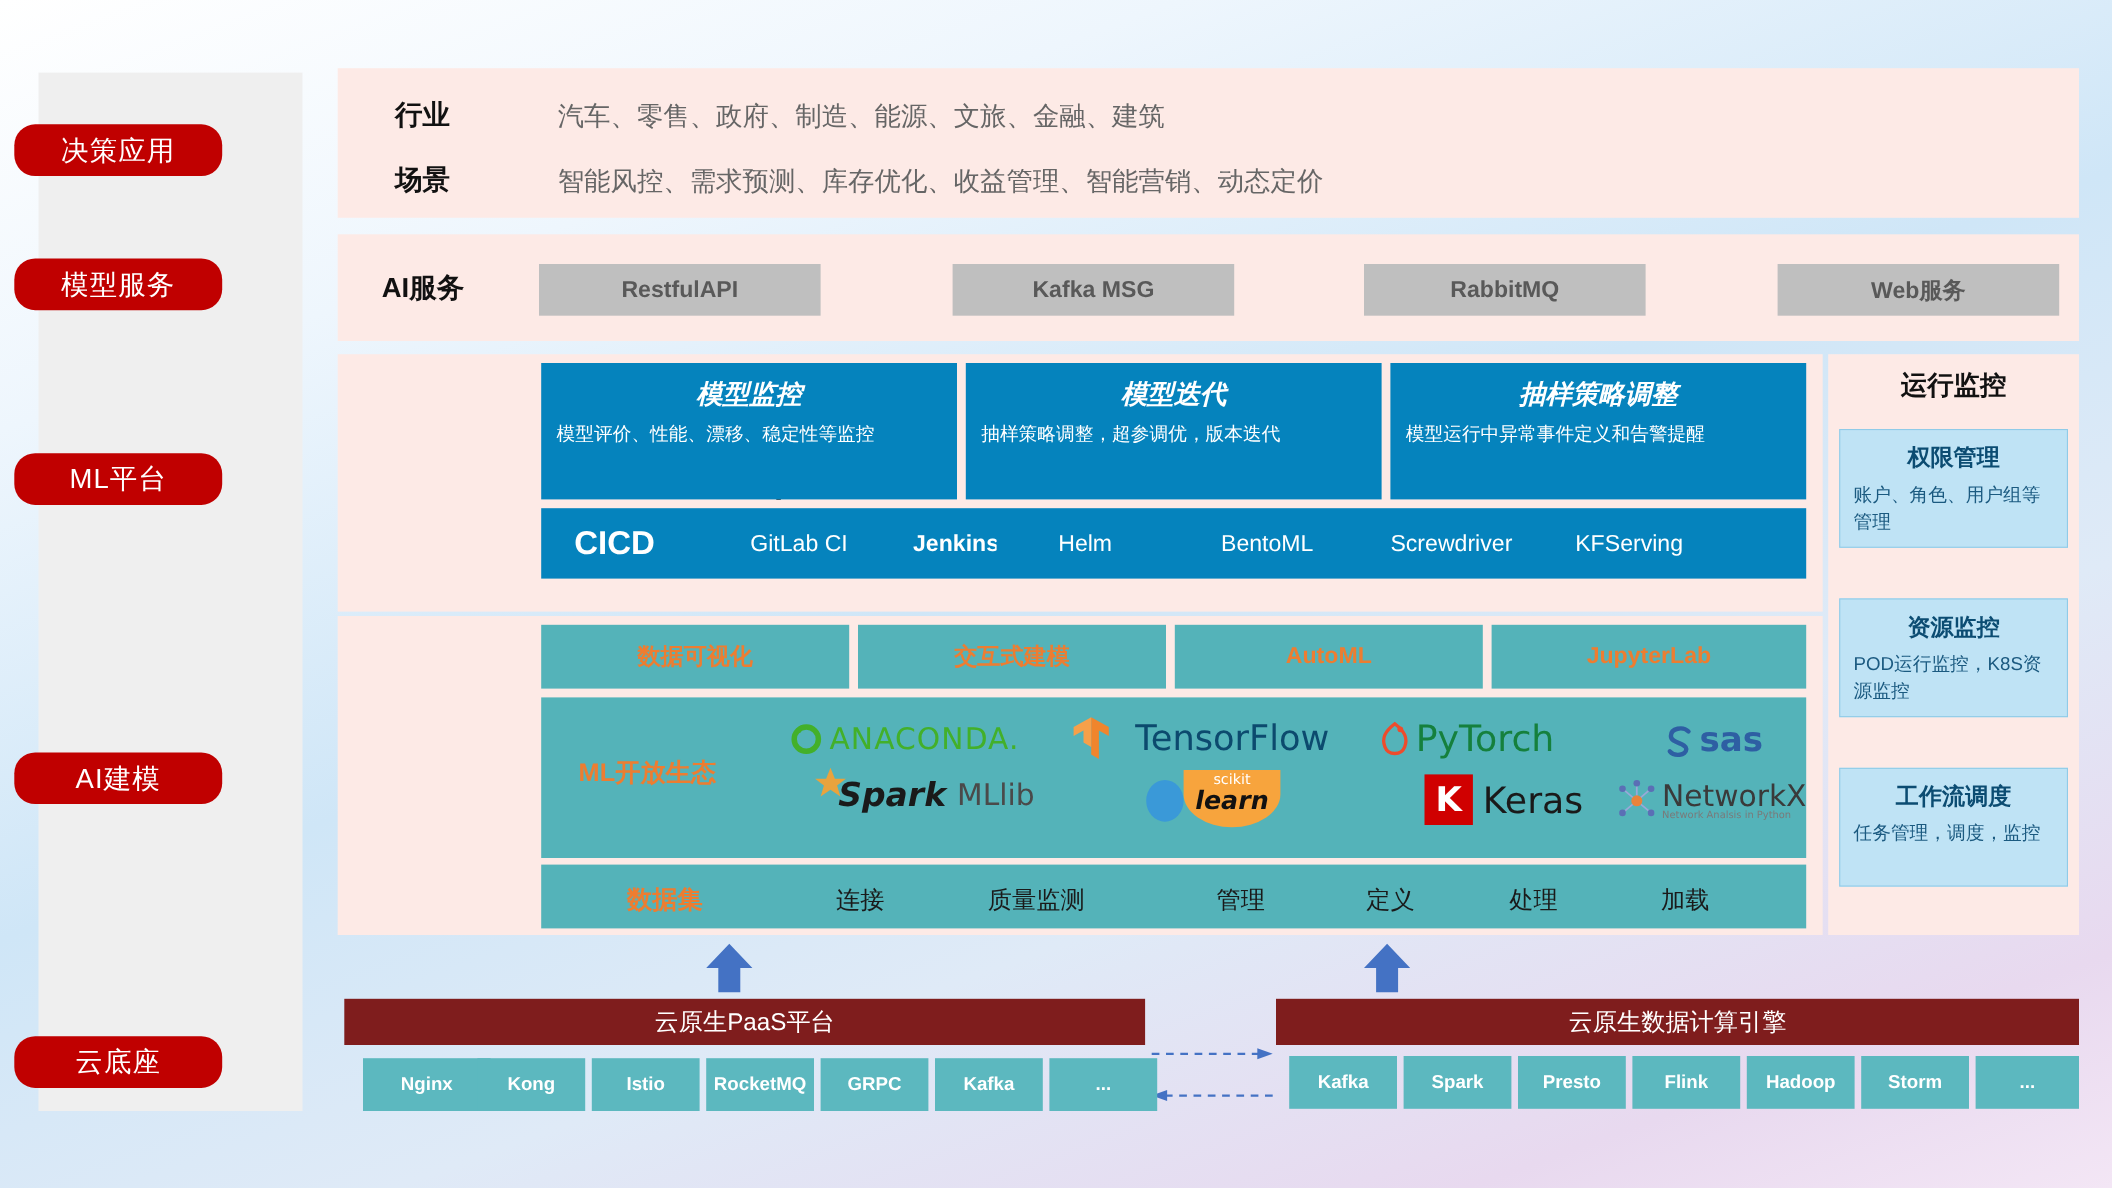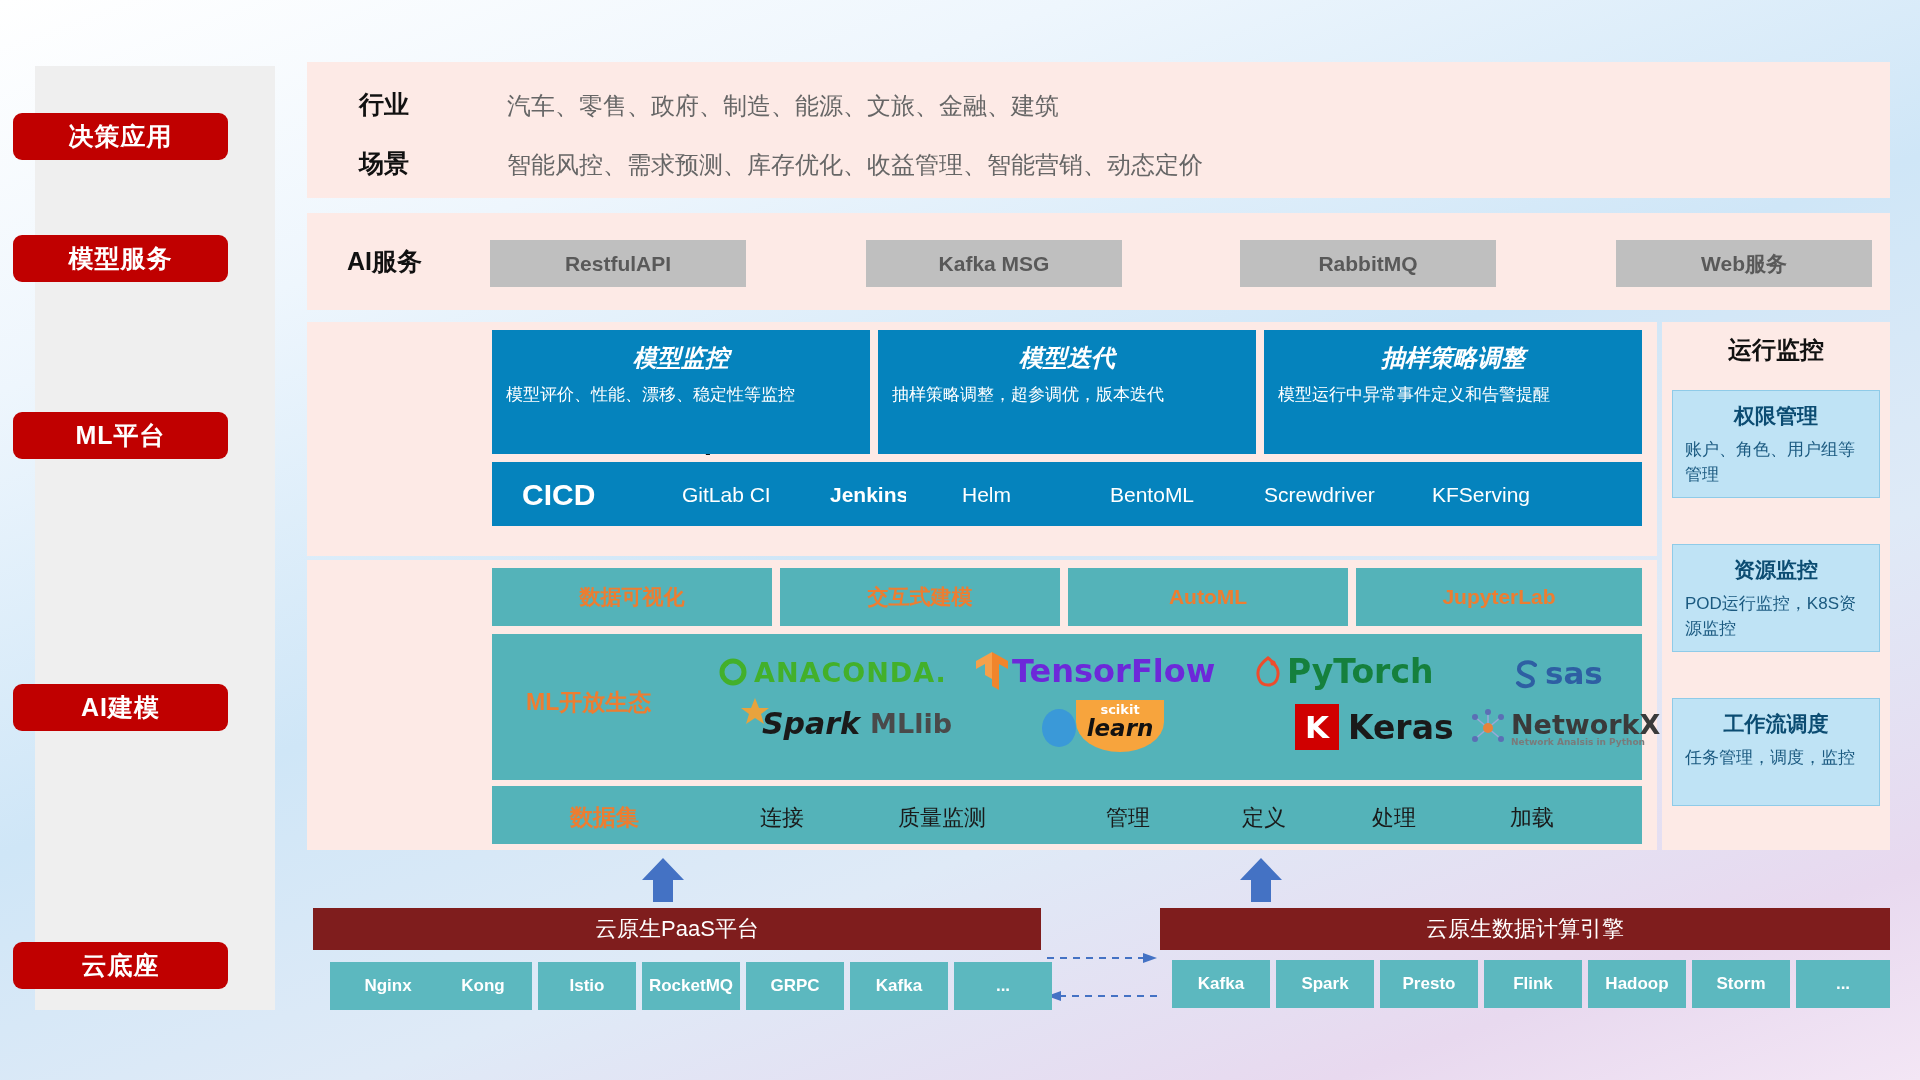--- a/index.html
+++ b/index.html
@@ -20,26 +20,26 @@
   
   .rail {
     position: absolute;
     left: 35px; top: 66px;
     width: 240px; height: 944px;
     background: #efefef;
   }
   .layer-chip {
     position: absolute;
     left: 13px;
-    width: 215px; height: 47px;
+    width: 189px; height: 47px;
     background: #c00000;
-    border-radius: 9px;
+    border-radius: 19px;
     color: #fff;
     font-size: 25px;
-    font-weight: bold;
+    font-weight: normal;
     display: flex; align-items: center; justify-content: center;
     letter-spacing: 1px;
   }
 
   
   .panel { position: absolute; background: #fdeae6; }
 
   .row-label {
     position: absolute;
     color: #111;
@@ -179,21 +179,21 @@
     text-align: center;
     line-height: 1.15;
     padding: 0 4px;
     overflow: hidden;
   }
 
   .up-arrow { position: absolute; }
   .dash-line { position: absolute; }
 
   .logo { position: absolute; display: flex; align-items: center; }
-  .logo-txt { font-family: "DejaVu Sans", sans-serif; font-weight: bold; }
+  .logo-txt { font-family: "DejaVu Sans", sans-serif; }
 </style>
 </head>
 <body>
 
 <div id="stage">
 
   <div class="rail"></div>
 
   <div class="layer-chip" style="top:113px">
       <span>决策应用</span>
@@ -292,21 +292,21 @@
       <circle cx="7" cy="22" r="1.9" fill="#43b02a"></circle>
     </svg>
     <span class="logo-txt" style="color:#43b02a; font-size:27px; letter-spacing:1px; margin-left:4px;">ANACONDA.</span>
   </div>
 
   <div class="logo" style="left:972px; top:650px;">
     <svg width="40" height="42" viewBox="0 0 40 42">
       <polygon points="20,2 36,11 36,19 27,14 27,40 20,36 20,2" fill="#f0852c"></polygon>
       <polygon points="20,2 4,11 4,19 13,14 13,25 20,29 20,2" fill="#f6a04a"></polygon>
     </svg>
-    <span class="logo-txt" style="color:#6d28d9; font-size:32px; margin-left:0;">TensorFlow</span>
+    <span class="logo-txt" style="color:#0c4a6e; font-size:32px; margin-left:20px;">TensorFlow</span>
   </div>
 
   <div class="logo" style="left:1252px; top:652px;">
     <svg width="32" height="38" viewBox="0 0 32 38">
       <path d="M16 5 C7 12 4 18 7 26 C10 34 22 34 25 26 C28 18 25 12 16 5 Z" fill="none" stroke="#ee4c2c" stroke-width="3"></path>
       <circle cx="21" cy="10" r="2.6" fill="#ee4c2c"></circle>
     </svg>
     <span class="logo-txt" style="color:#15803d; font-size:33px; margin-left:3px;">PyTorch</span>
   </div>
 

